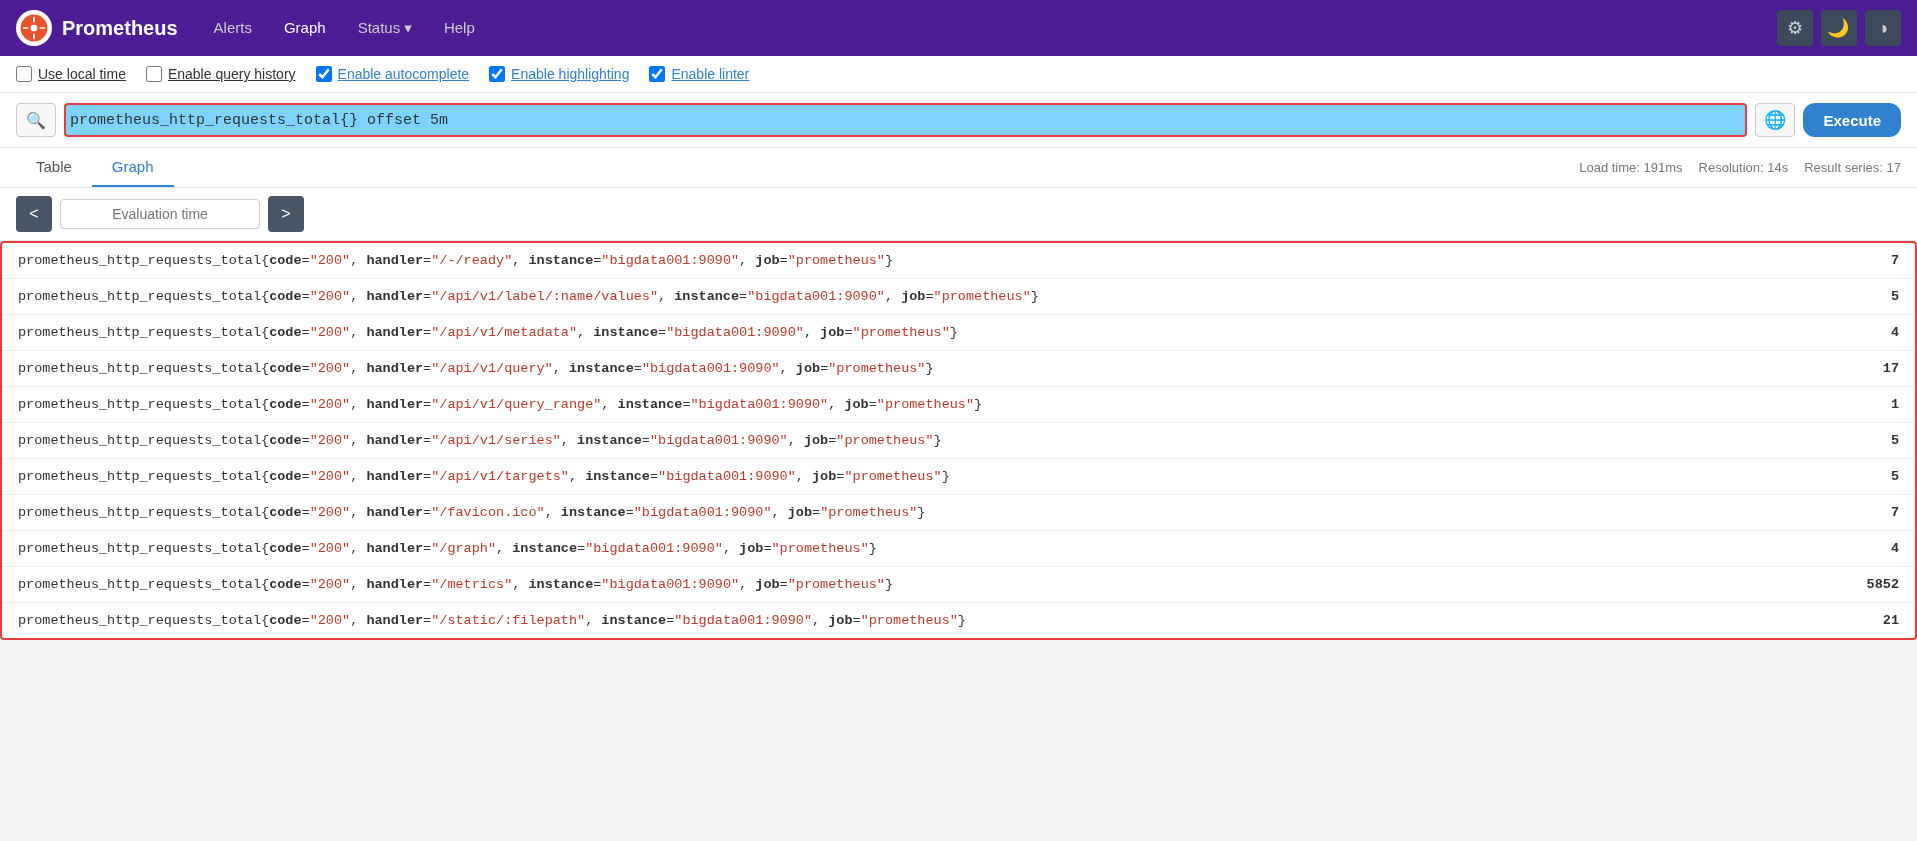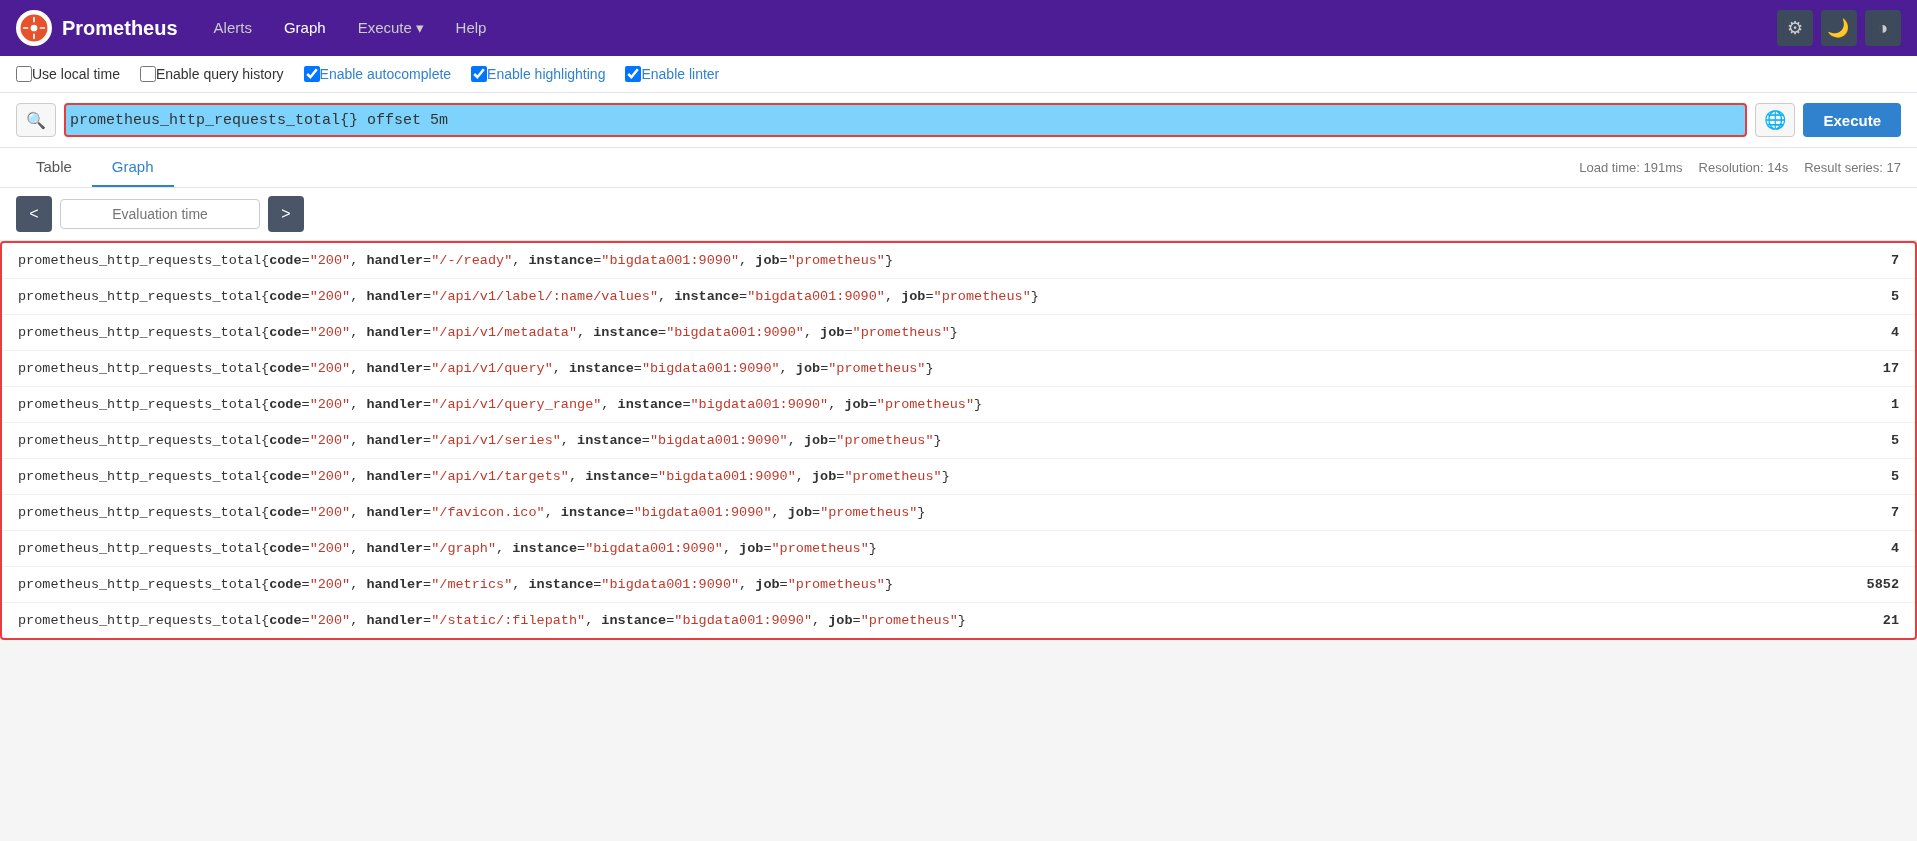--- a/index.html
+++ b/index.html
@@ -73,24 +73,26 @@
       padding: 10px 16px;
       display: flex;
       align-items: center;
       gap: 20px;
       border-bottom: 1px solid #e2e8f0;
       flex-wrap: wrap;
     }
     .checkbox-label {
       display: flex;
       align-items: flex-start;
+      gap: 6px;
       cursor: pointer;
       font-size: 14px;
       color: #333;
       user-select: none;
+      text-decoration: underline;
     }
     .checkbox-label input[type="checkbox"] {
       width: 16px;
       height: 16px;
       cursor: pointer;
     }
     .checkbox-label.blue-text { color: #3182ce; }
 
     
     .query-bar {
@@ -137,21 +139,21 @@
       align-items: center;
       justify-content: center;
       cursor: pointer;
       font-size: 18px;
       color: #555;
     }
     .execute-btn {
       background: #3182ce;
       color: #fff;
       border: none;
-      border-radius: 4px;
+      border-radius: 12px;
       padding: 8px 20px;
       font-size: 15px;
       font-weight: bold;
       cursor: pointer;
     }
 
     
     .tabs-row {
       background: #fff;
       padding: 0 16px;
@@ -252,21 +254,21 @@
         <rect x="47" y="70" width="6" height="20" fill="#fff" rx="3"></rect>
         <rect x="10" y="47" width="20" height="6" fill="#fff" rx="3"></rect>
         <rect x="70" y="47" width="20" height="6" fill="#fff" rx="3"></rect>
       </svg>
     </div>
     <span>Prometheus</span>
   </div>
   <ul class="navbar-nav">
     <li><a href="#">Alerts</a></li>
     <li><a href="#" class="active">Graph</a></li>
-    <li><a href="#">Execute ▾</a></li>
+    <li><a href="#">Status ▾</a></li>
     <li><a href="#">Help</a></li>
   </ul>
   <div class="navbar-right">
     <button class="icon-btn">⚙</button>
     <button class="icon-btn">🌙</button>
     <button class="icon-btn">◑</button>
   </div>
 </nav>
 
 <div class="options-bar">

